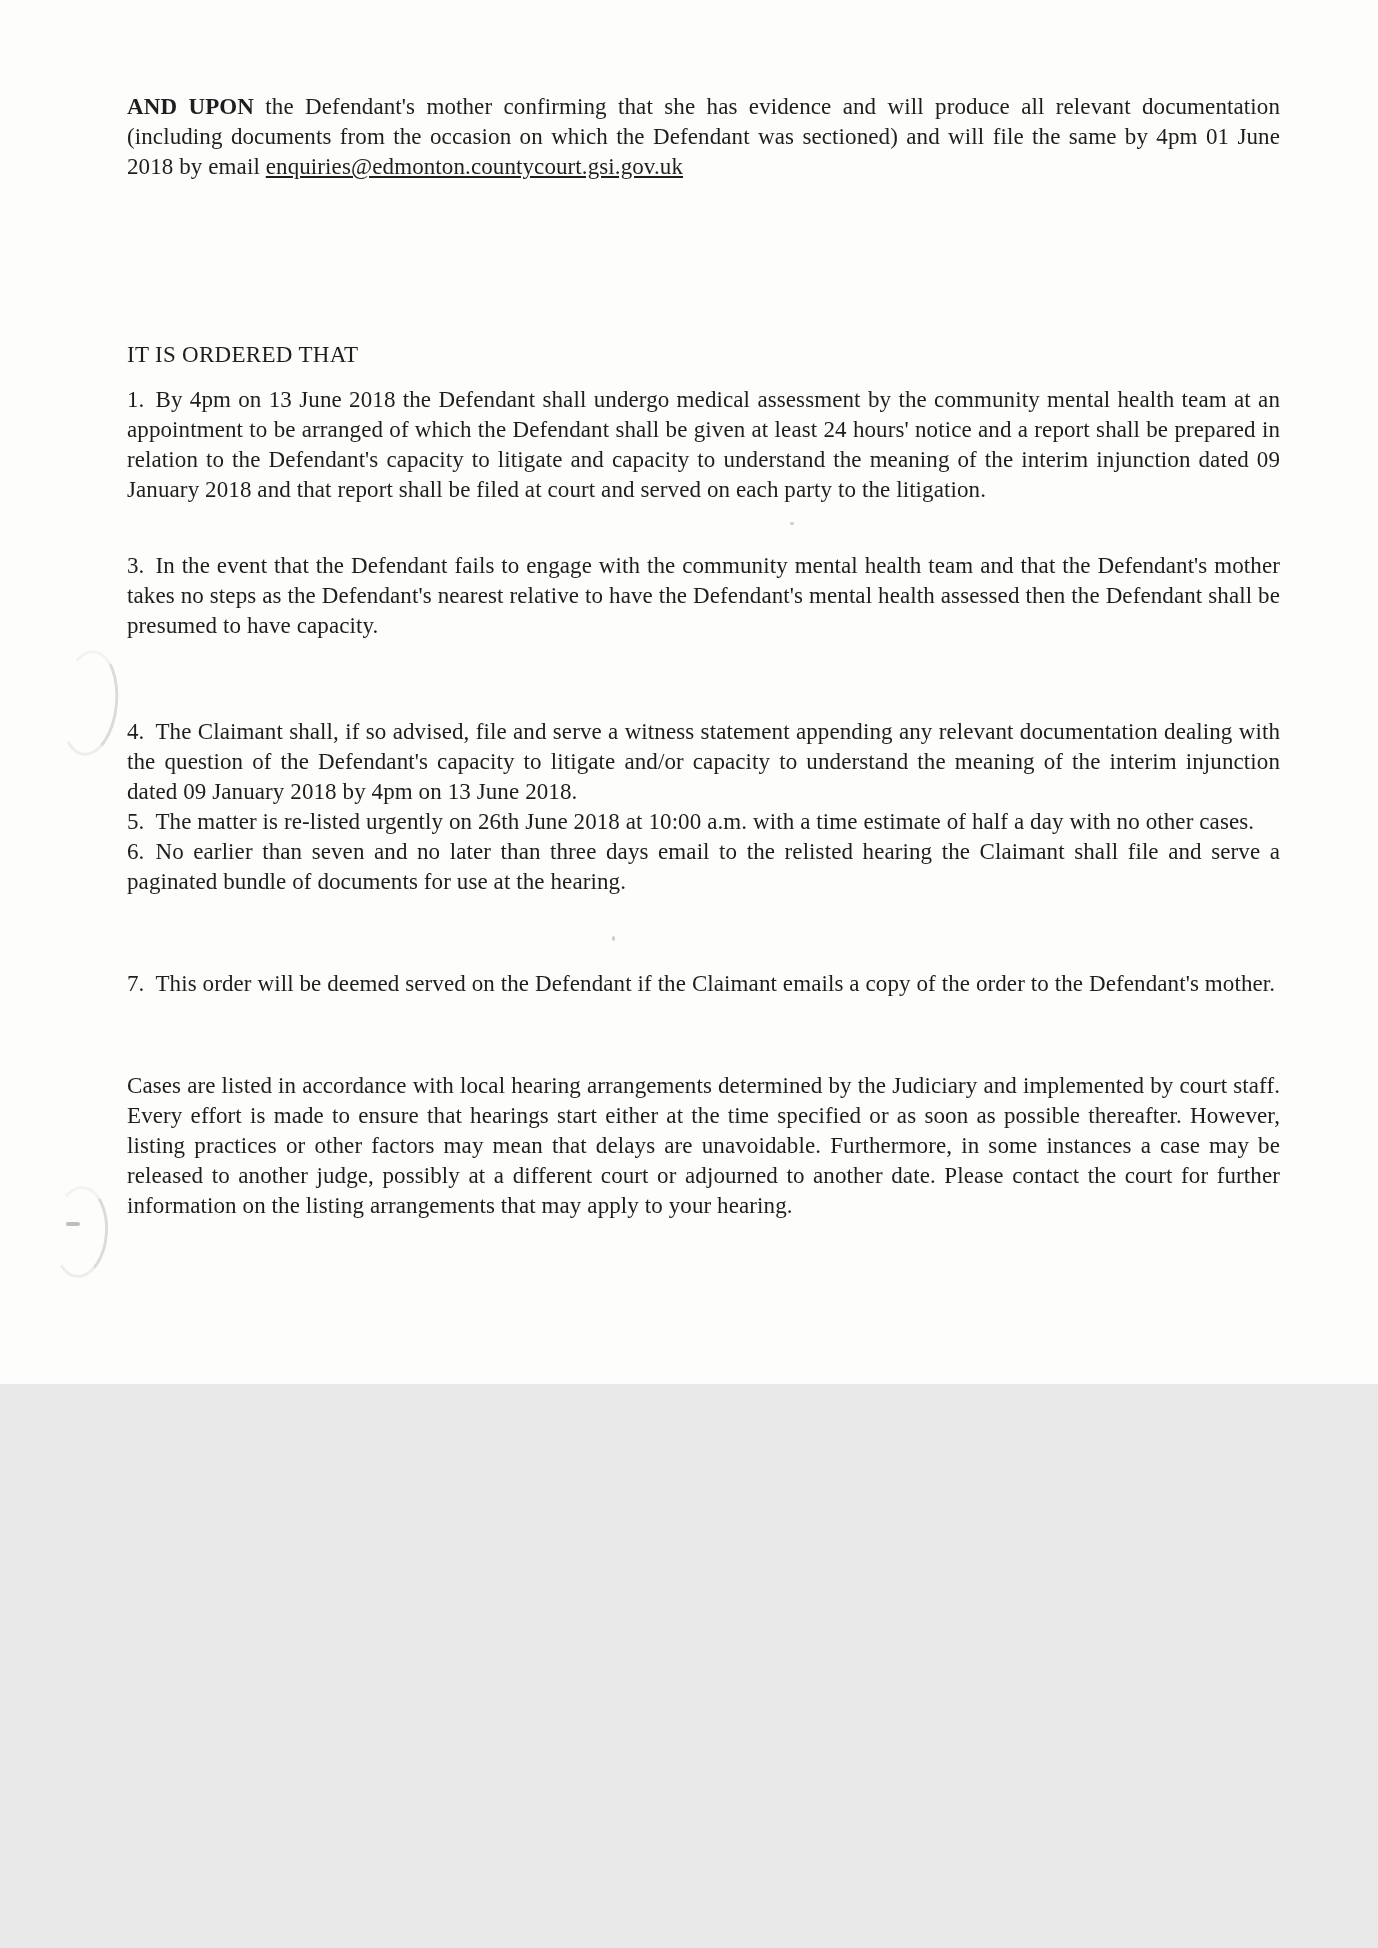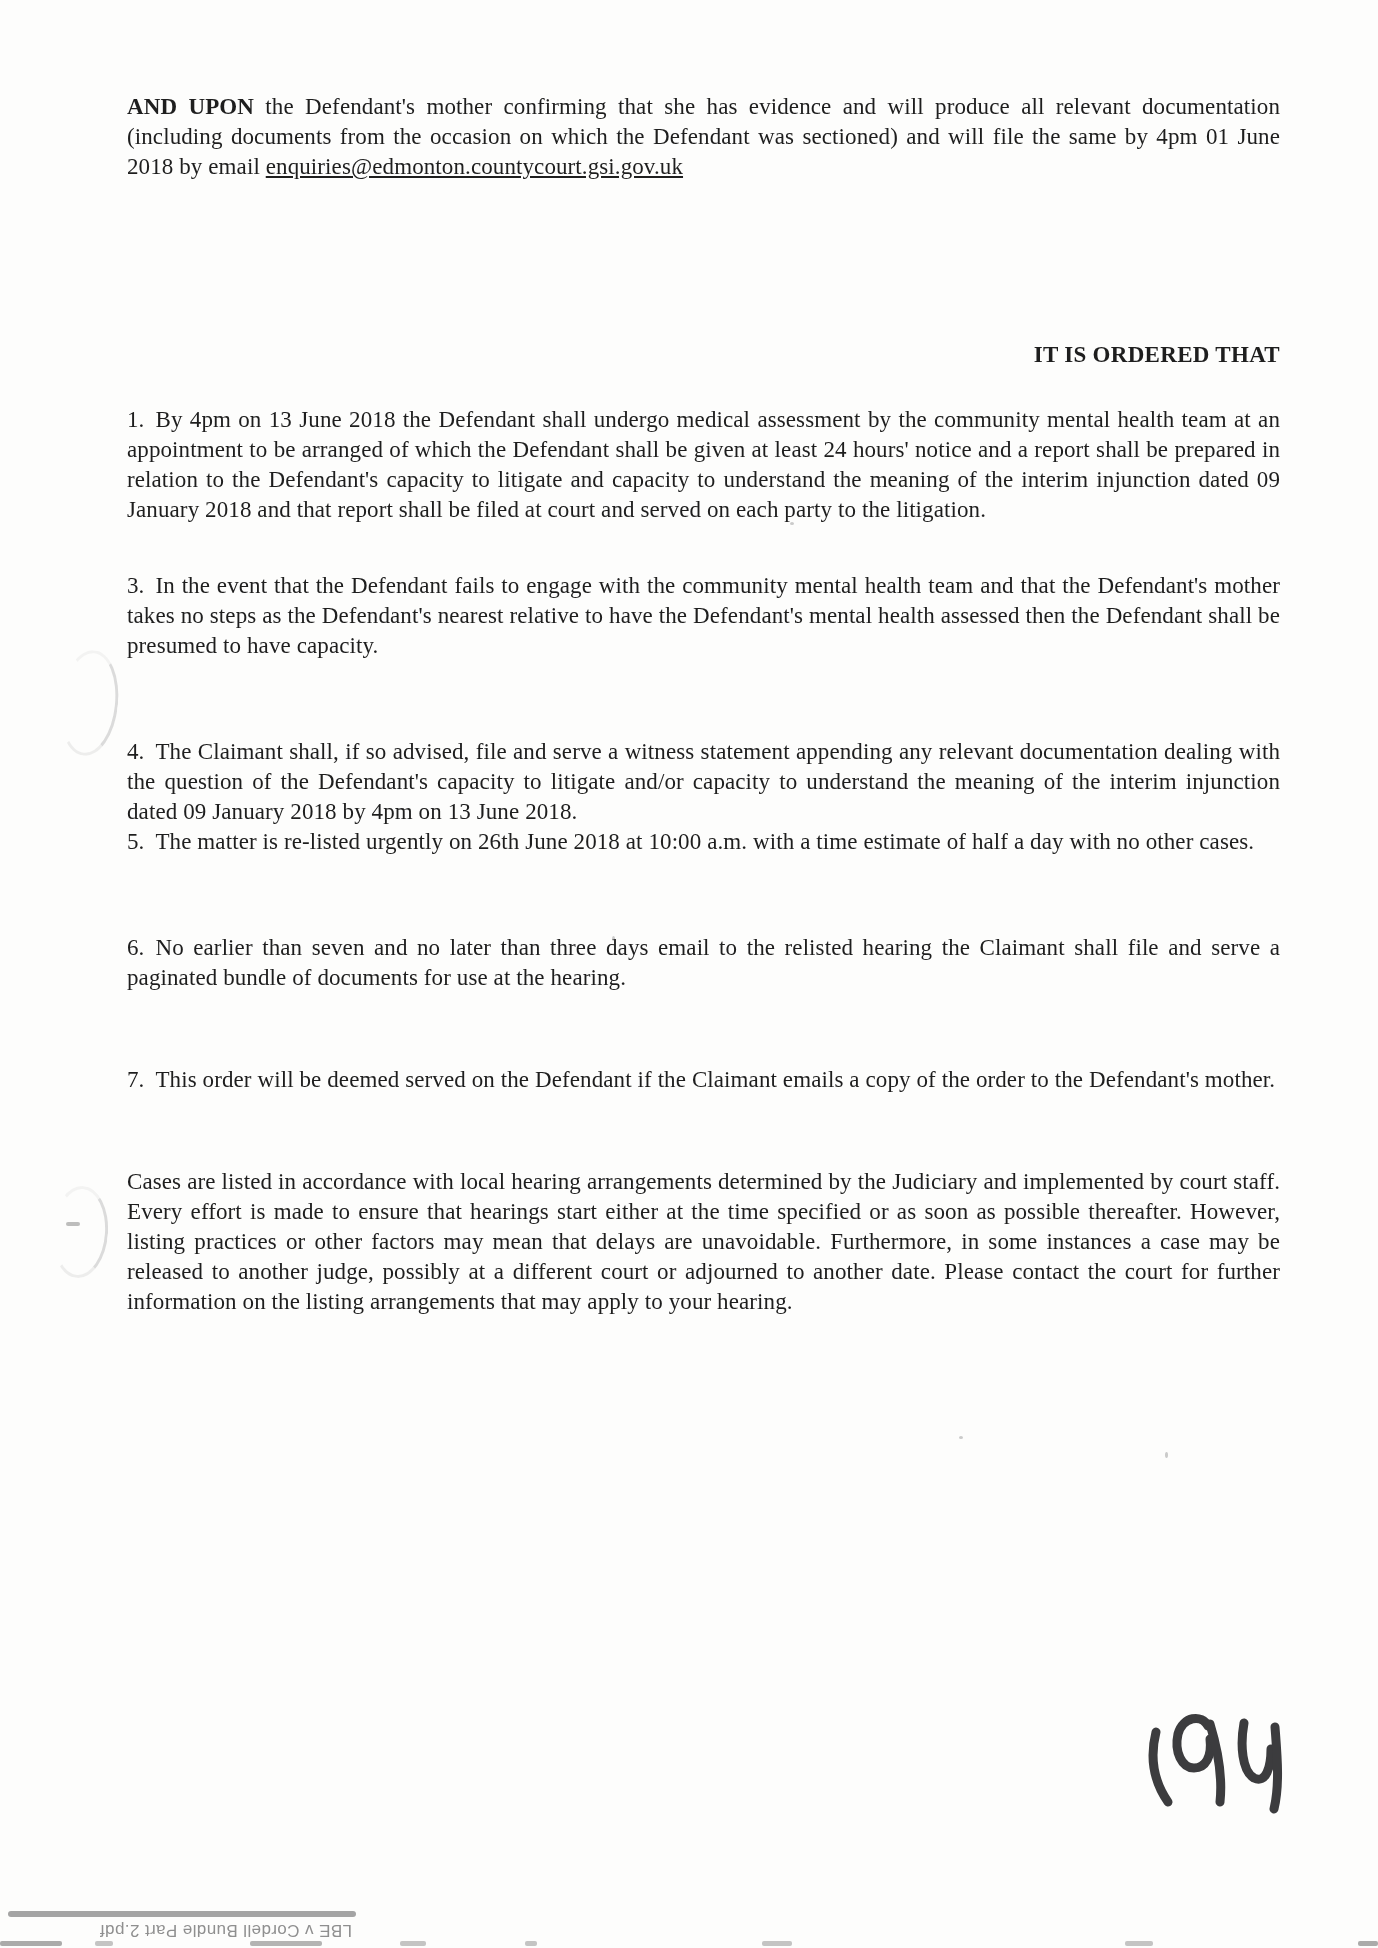--- a/index.html
+++ b/index.html
@@ -3,21 +3,21 @@
 <meta charset="utf-8">
 <style>
   html, body {
     margin: 0;
     padding: 0;
     background: #e9e9e9;
   }
   .sheet {
     position: relative;
     width: 1378px;
-    height: 1948px;
+    height: 1384px;
     margin: 0 auto;
     background: #fdfdfc;
     overflow: hidden;
     font-family: "Liberation Serif", serif;
     color: #1e1e1e;
   }
   .content {
     position: absolute;
     left: 127px;
     top: 92px;
@@ -27,33 +27,32 @@
     margin: 0;
     font-size: 23px;
     line-height: 30px;
     text-align: justify;
     letter-spacing: 0.1px;
   }
   .preamble { margin-bottom: 158px; }
   .preamble .bold { font-weight: bold; }
   .preamble .email { text-decoration: underline; }
   .heading {
-    margin: 0 0 35px 0;
+    margin: 0 0 15px 0;
     font-size: 23px;
     line-height: 30px;
-    font-weight: bold;
+    font-weight: normal;
     letter-spacing: 0.3px;
-    text-align: right;
   }
   .order .num { margin-right: 11px; }
   .order-1 { margin-bottom: 46px; }
   .order-2 { margin-bottom: 68px; }
   .order-3 { margin-bottom: 76px; }
   .order-4 { }
-  .order-5 { margin-bottom: 76px; }
+  .order-5 { }
   .order-6 { margin-bottom: 72px; }
   .order-7 { margin-bottom: 72px; }
   .order-8 { margin-bottom: 18px; }
 
   
   .page-number {
     position: absolute;
     left: 1130px;
     top: 1712px;
     width: 170px;

